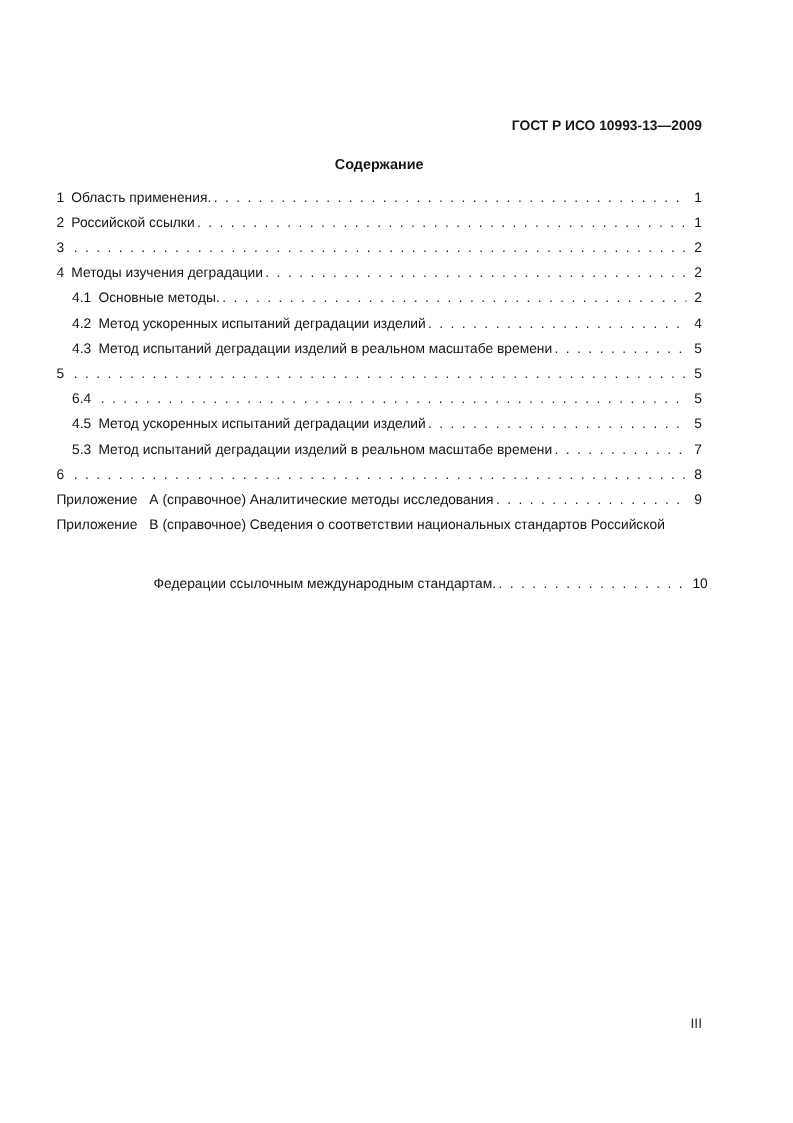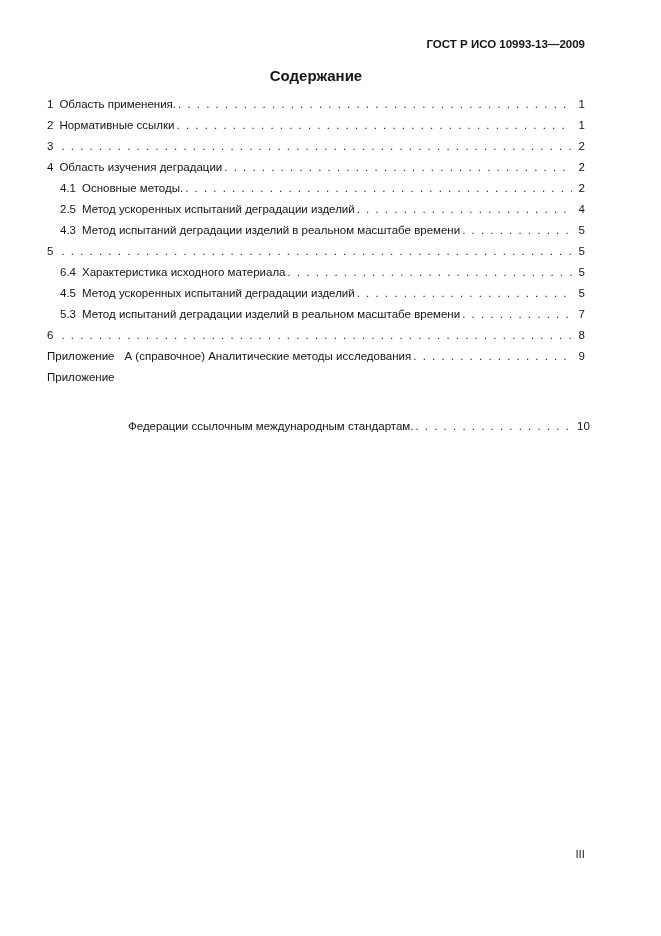--- a/index.html
+++ b/index.html
@@ -16,31 +16,31 @@
     font-family: "Liberation Sans", sans-serif;
     overflow: hidden;
   }
   .content {
     position: absolute;
     left: 47px;
     right: 76px;
     top: 0;
   }
   .doc-code {
-    padding-top: 37px;
+    padding-top: 98px;
     text-align: right;
     font-size: 11.5px;
     font-weight: bold;
     line-height: 14px;
     white-space: nowrap;
   }
   .toc-title {
     margin-top: 17px;
     text-align: center;
-    font-size: 15px;
+    font-size: 12px;
     font-weight: bold;
     line-height: 16px;
   }
   .toc-list {
     margin-top: 10px;
   }
   .toc-row {
     display: flex;
     align-items: baseline;
     font-size: 11.5px;
@@ -97,61 +97,60 @@
 
     <div class="toc-list">
         <div class="toc-row indent-0">
     <span class="num">1</span>
     <span class="entry-text">Область применения.</span>
     <span class="leader"></span>
     <span class="pageno">1</span>
   </div>
         <div class="toc-row indent-0">
     <span class="num">2</span>
-    <span class="entry-text">Нормативные ссылки</span>
+    <span class="entry-text">Российской ссылки</span>
     <span class="leader"></span>
     <span class="pageno">1</span>
   </div>
         <div class="toc-row indent-0">
     <span class="num">3</span>
     <span class="leader"></span>
     <span class="pageno">2</span>
   </div>
         <div class="toc-row indent-0">
     <span class="num">4</span>
-    <span class="entry-text">Область изучения деградации</span>
+    <span class="entry-text">Методы изучения деградации</span>
     <span class="leader"></span>
     <span class="pageno">2</span>
   </div>
         <div class="toc-row indent-1">
     <span class="num">4.1</span>
     <span class="entry-text">Основные методы.</span>
     <span class="leader"></span>
     <span class="pageno">2</span>
   </div>
         <div class="toc-row indent-1">
-    <span class="num">2.5</span>
+    <span class="num">4.2</span>
     <span class="entry-text">Метод ускоренных испытаний деградации изделий</span>
     <span class="leader"></span>
     <span class="pageno">4</span>
   </div>
         <div class="toc-row indent-1">
     <span class="num">4.3</span>
     <span class="entry-text">Метод испытаний деградации изделий в реальном масштабе времени</span>
     <span class="leader"></span>
     <span class="pageno">5</span>
   </div>
         <div class="toc-row indent-0">
     <span class="num">5</span>
     <span class="leader"></span>
     <span class="pageno">5</span>
   </div>
         <div class="toc-row indent-1">
     <span class="num">6.4</span>
-    <span class="entry-text">Характеристика исходного материала</span>
     <span class="leader"></span>
     <span class="pageno">5</span>
   </div>
         <div class="toc-row indent-1">
     <span class="num">4.5</span>
     <span class="entry-text">Метод ускоренных испытаний деградации изделий</span>
     <span class="leader"></span>
     <span class="pageno">5</span>
   </div>
         <div class="toc-row indent-1">
@@ -166,20 +165,21 @@
     <span class="pageno">8</span>
   </div>
         <div class="toc-row indent-0 appendix">
     <span class="num">Приложение</span>
     <span class="entry-text">А (справочное) Аналитические методы исследования</span>
     <span class="leader"></span>
     <span class="pageno">9</span>
   </div>
         <div class="toc-row indent-0 appendix">
     <span class="num">Приложение</span>
+    <span class="entry-text">В (справочное) Сведения о соответствии национальных стандартов Российской</span>
 
   </div>
         <div class="toc-row indent-2">
 
     <span class="entry-text">Федерации ссылочным международным стандартам.</span>
     <span class="leader"></span>
     <span class="pageno">10</span>
   </div>
       </div>
   </div>

